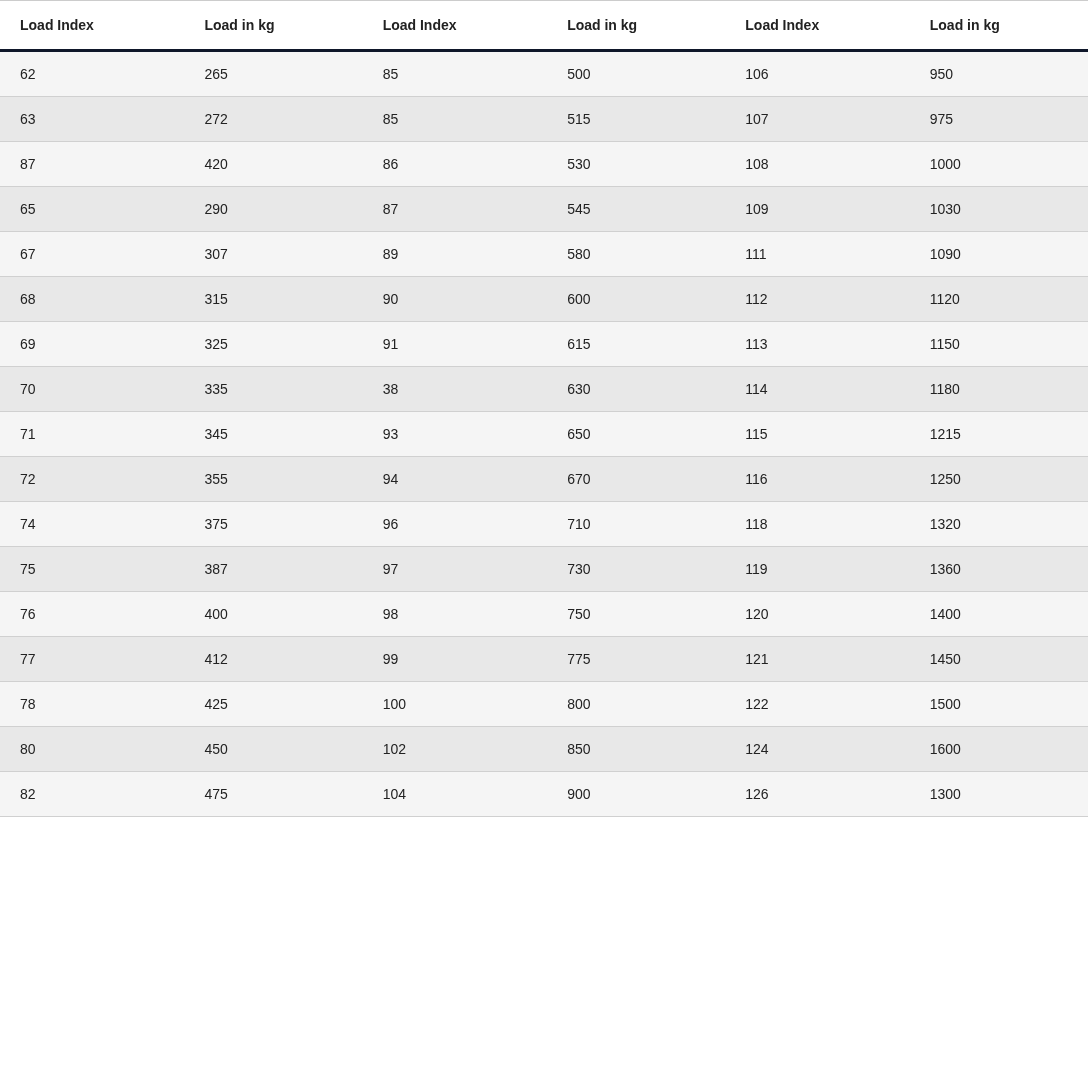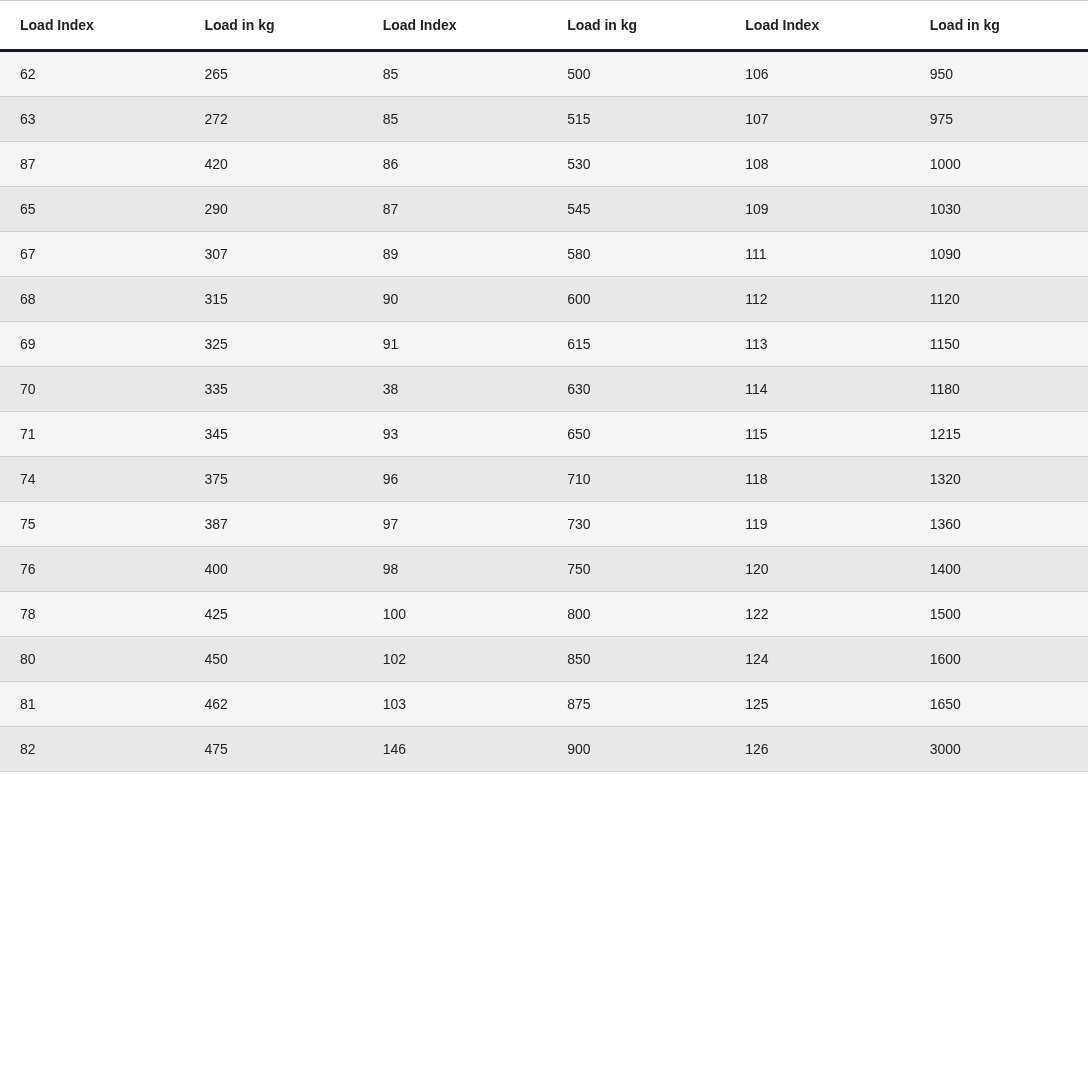--- a/index.html
+++ b/index.html
@@ -125,20 +125,28 @@
       </tr>
       <tr>
         <td>71</td>
         <td>345</td>
         <td>93</td>
         <td>650</td>
         <td>115</td>
         <td>1215</td>
       </tr>
       <tr>
+        <td>72</td>
+        <td>355</td>
+        <td>94</td>
+        <td>670</td>
+        <td>116</td>
+        <td>1250</td>
+      </tr>
+      <tr>
         <td>74</td>
         <td>375</td>
         <td>96</td>
         <td>710</td>
         <td>118</td>
         <td>1320</td>
       </tr>
       <tr>
         <td>75</td>
         <td>387</td>
@@ -149,45 +157,45 @@
       </tr>
       <tr>
         <td>76</td>
         <td>400</td>
         <td>98</td>
         <td>750</td>
         <td>120</td>
         <td>1400</td>
       </tr>
       <tr>
+        <td>77</td>
+        <td>412</td>
+        <td>99</td>
+        <td>775</td>
+        <td>121</td>
+        <td>1450</td>
+      </tr>
+      <tr>
         <td>78</td>
         <td>425</td>
         <td>100</td>
         <td>800</td>
         <td>122</td>
         <td>1500</td>
       </tr>
       <tr>
         <td>80</td>
         <td>450</td>
         <td>102</td>
         <td>850</td>
         <td>124</td>
         <td>1600</td>
       </tr>
       <tr>
-        <td>81</td>
-        <td>462</td>
-        <td>103</td>
-        <td>875</td>
-        <td>125</td>
-        <td>1650</td>
-      </tr>
-      <tr>
         <td>82</td>
         <td>475</td>
-        <td>146</td>
+        <td>104</td>
         <td>900</td>
         <td>126</td>
-        <td>3000</td>
+        <td>1300</td>
       </tr>
     </tbody>
 </table>
 
 </body></html>

